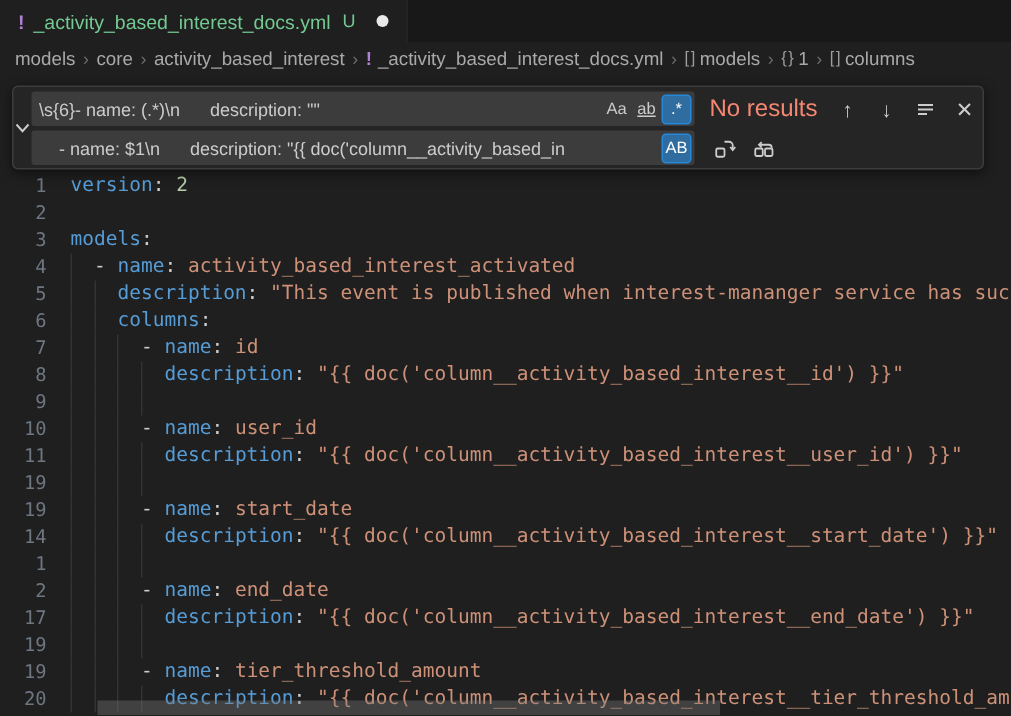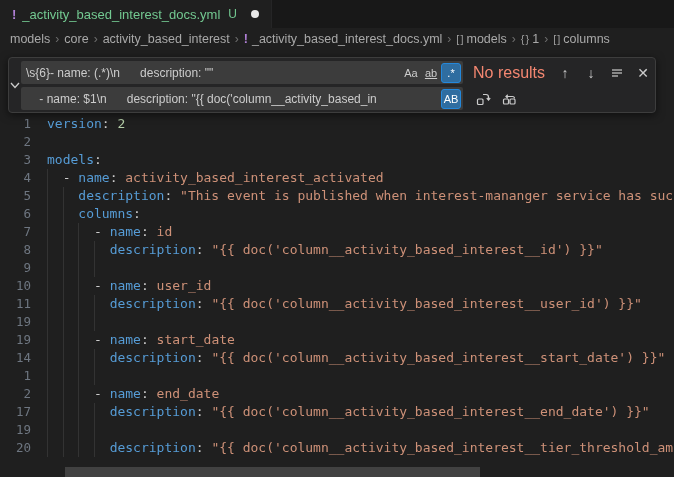--- a/index.html
+++ b/index.html
@@ -179,17 +179,18 @@
       <div class="code-line"><span class="guide" style="left: 47px;"></span><span class="guide" style="left: 62.654px;"></span><span class="guide" style="left: 78.308px;"></span><span class="guide" style="left: 93.962px;"></span><span class="ln">9</span><span class="lc"></span></div>
       <div class="code-line"><span class="guide" style="left: 47px;"></span><span class="guide" style="left: 62.654px;"></span><span class="guide" style="left: 78.308px;"></span><span class="ln">10</span><span class="lc"><span class="p">      - </span><span class="k">name</span><span class="p">: </span><span class="s">user_id</span></span></div>
       <div class="code-line"><span class="guide" style="left: 47px;"></span><span class="guide" style="left: 62.654px;"></span><span class="guide" style="left: 78.308px;"></span><span class="guide" style="left: 93.962px;"></span><span class="ln">11</span><span class="lc"><span class="p">        </span><span class="k">description</span><span class="p">: </span><span class="s">"{{ doc('column__activity_based_interest__user_id') }}"</span></span></div>
       <div class="code-line"><span class="guide" style="left: 47px;"></span><span class="guide" style="left: 62.654px;"></span><span class="guide" style="left: 78.308px;"></span><span class="guide" style="left: 93.962px;"></span><span class="ln">19</span><span class="lc"></span></div>
       <div class="code-line"><span class="guide" style="left: 47px;"></span><span class="guide" style="left: 62.654px;"></span><span class="guide" style="left: 78.308px;"></span><span class="ln">19</span><span class="lc"><span class="p">      - </span><span class="k">name</span><span class="p">: </span><span class="s">start_date</span></span></div>
       <div class="code-line"><span class="guide" style="left: 47px;"></span><span class="guide" style="left: 62.654px;"></span><span class="guide" style="left: 78.308px;"></span><span class="guide" style="left: 93.962px;"></span><span class="ln">14</span><span class="lc"><span class="p">        </span><span class="k">description</span><span class="p">: </span><span class="s">"{{ doc('column__activity_based_interest__start_date') }}"</span></span></div>
       <div class="code-line"><span class="guide" style="left: 47px;"></span><span class="guide" style="left: 62.654px;"></span><span class="guide" style="left: 78.308px;"></span><span class="guide" style="left: 93.962px;"></span><span class="ln">1</span><span class="lc"></span></div>
       <div class="code-line"><span class="guide" style="left: 47px;"></span><span class="guide" style="left: 62.654px;"></span><span class="guide" style="left: 78.308px;"></span><span class="ln">2</span><span class="lc"><span class="p">      - </span><span class="k">name</span><span class="p">: </span><span class="s">end_date</span></span></div>
       <div class="code-line"><span class="guide" style="left: 47px;"></span><span class="guide" style="left: 62.654px;"></span><span class="guide" style="left: 78.308px;"></span><span class="guide" style="left: 93.962px;"></span><span class="ln">17</span><span class="lc"><span class="p">        </span><span class="k">description</span><span class="p">: </span><span class="s">"{{ doc('column__activity_based_interest__end_date') }}"</span></span></div>
       <div class="code-line"><span class="guide" style="left: 47px;"></span><span class="guide" style="left: 62.654px;"></span><span class="guide" style="left: 78.308px;"></span><span class="guide" style="left: 93.962px;"></span><span class="ln">19</span><span class="lc"></span></div>
+      <div class="code-line"><span class="guide" style="left: 47px;"></span><span class="guide" style="left: 62.654px;"></span><span class="guide" style="left: 78.308px;"></span><span class="ln">19</span><span class="lc"><span class="p">      - </span><span class="k">name</span><span class="p">: </span><span class="s">tier_threshold_amount</span></span></div>
       <div class="code-line"><span class="guide" style="left: 47px;"></span><span class="guide" style="left: 62.654px;"></span><span class="guide" style="left: 78.308px;"></span><span class="guide" style="left: 93.962px;"></span><span class="ln">20</span><span class="lc"><span class="p">        </span><span class="k">description</span><span class="p">: </span><span class="s">"{{ doc('column__activity_based_interest__tier_threshold_amount</span></span></div>
     </div>
 
   <div class="hscroll"></div>
 </div>
 
 </body></html>

